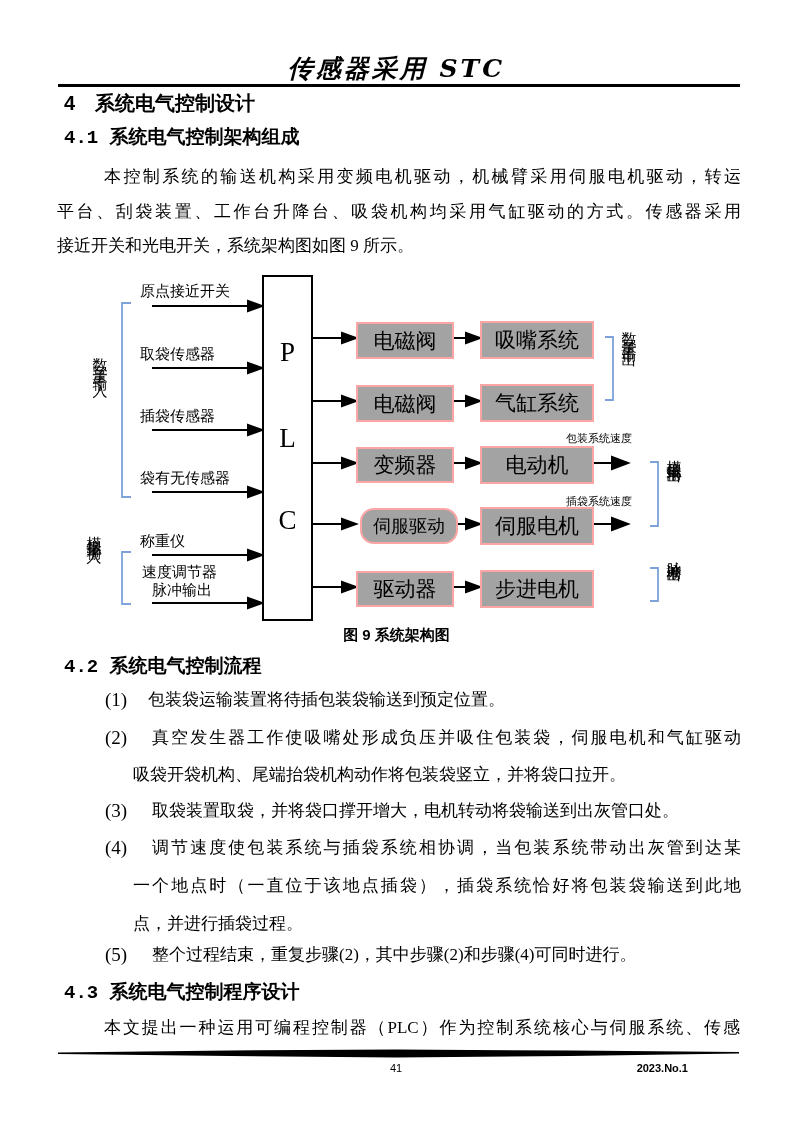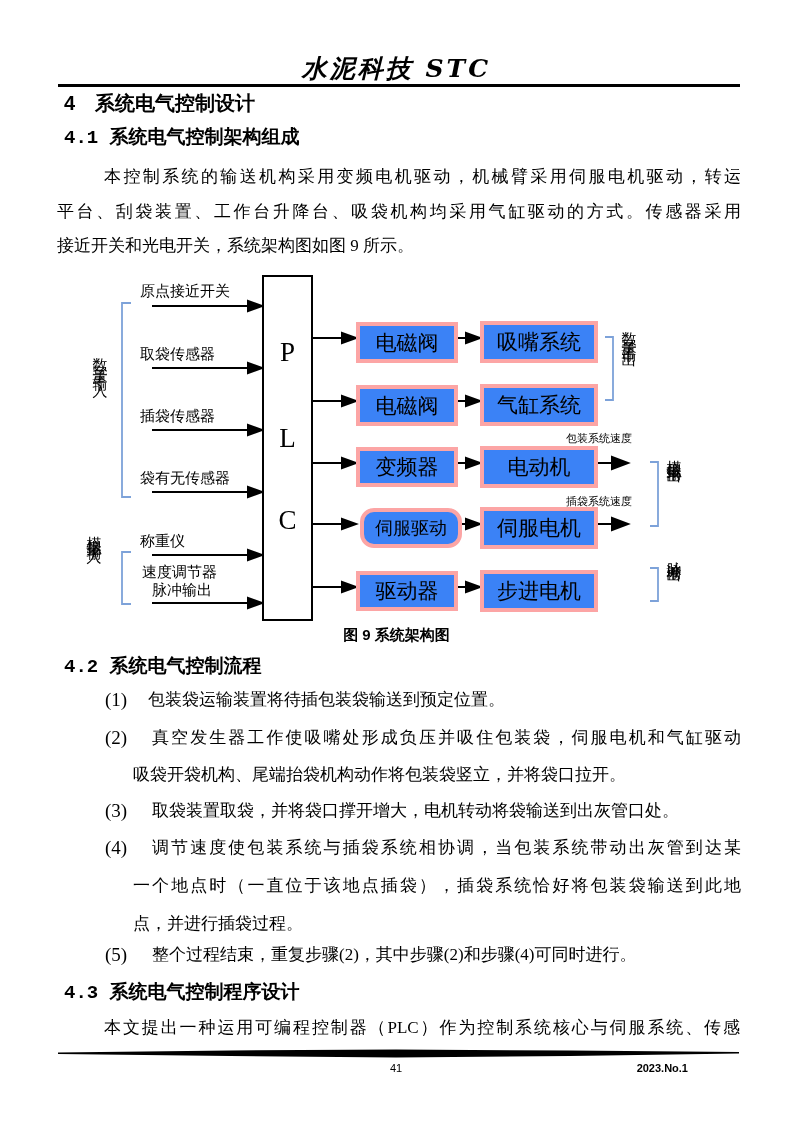--- a/index.html
+++ b/index.html
@@ -11,36 +11,36 @@
   .hrule{position:absolute;left:58px;top:84px;width:682px;height:2.5px;background:#000;}
   .h1{position:absolute;font-family:"Liberation Sans",sans-serif;font-weight:700;font-size:20px;}
   .h2{position:absolute;font-family:Liberation Mono, monospace;font-weight:700;font-size:19px;}
   .bline{position:absolute;font-size:17px;line-height:26px;white-space:nowrap;}
   .bline.j{white-space:normal;text-align:justify;text-align-last:justify;}
   .lnum{position:absolute;font-size:19px;line-height:26px;}
   .dlabel{position:absolute;font-size:15px;line-height:18px;white-space:nowrap;}
   .slabel{position:absolute;font-size:11px;line-height:15px;white-space:nowrap;}
   .vlabel{position:absolute;writing-mode:vertical-rl;text-orientation:upright;
           font-size:15px;line-height:1;letter-spacing:6px;white-space:nowrap;}
-  .box{position:absolute;border:4px solid #fca5a5;display:flex;align-items:center;
-       justify-content:center;font-size:21px;background:#3b82f6;white-space:nowrap;}
+  .box{position:absolute;border:2px solid #fca5a5;display:flex;align-items:center;
+       justify-content:center;font-size:21px;background:#a3a3a3;white-space:nowrap;}
   .plc{position:absolute;left:262px;top:275px;width:47px;height:342px;border:2px solid #000;background:#fff;}
   .plc span{position:absolute;left:0;width:100%;text-align:center;
             font-family:"Liberation Serif",serif;font-size:27px;}
   .caption{position:absolute;left:0;top:626px;width:793px;text-align:center;
            font-family:"Liberation Sans",sans-serif;font-weight:700;font-size:15px;}
   .ftext{position:absolute;font-family:"Liberation Sans",sans-serif;font-size:11px;}
   svg.overlay{position:absolute;left:0;top:0;pointer-events:none;}
 </style>
 </head>
 <body>
 
 <div id="page">
 
-  <div class="jtitle">水泥科技 STC</div>
+  <div class="jtitle">传感器采用 STC</div>
   <div class="hrule"></div>
 
   <div class="h1" style="left:64px;top:90px;">4　系统电气控制设计</div>
   <div class="h2" style="left:64px;top:124px;">4.1 系统电气控制架构组成</div>
 
   <div class="bline j" style="left:104px;top:164px;width:637px;">本控制系统的输送机构采用变频电机驱动，机械臂采用伺服电机驱动，转运</div>
   <div class="bline j" style="left:57px;top:199px;width:684px;">平台、刮袋装置、工作台升降台、吸袋机构均采用气缸驱动的方式。传感器采用</div>
   <div class="bline" style="left:57px;top:233px;">接近开关和光电开关，系统架构图如图 9 所示。</div>
 
   <svg class="overlay" width="793" height="1122" viewBox="0 0 793 1122">

